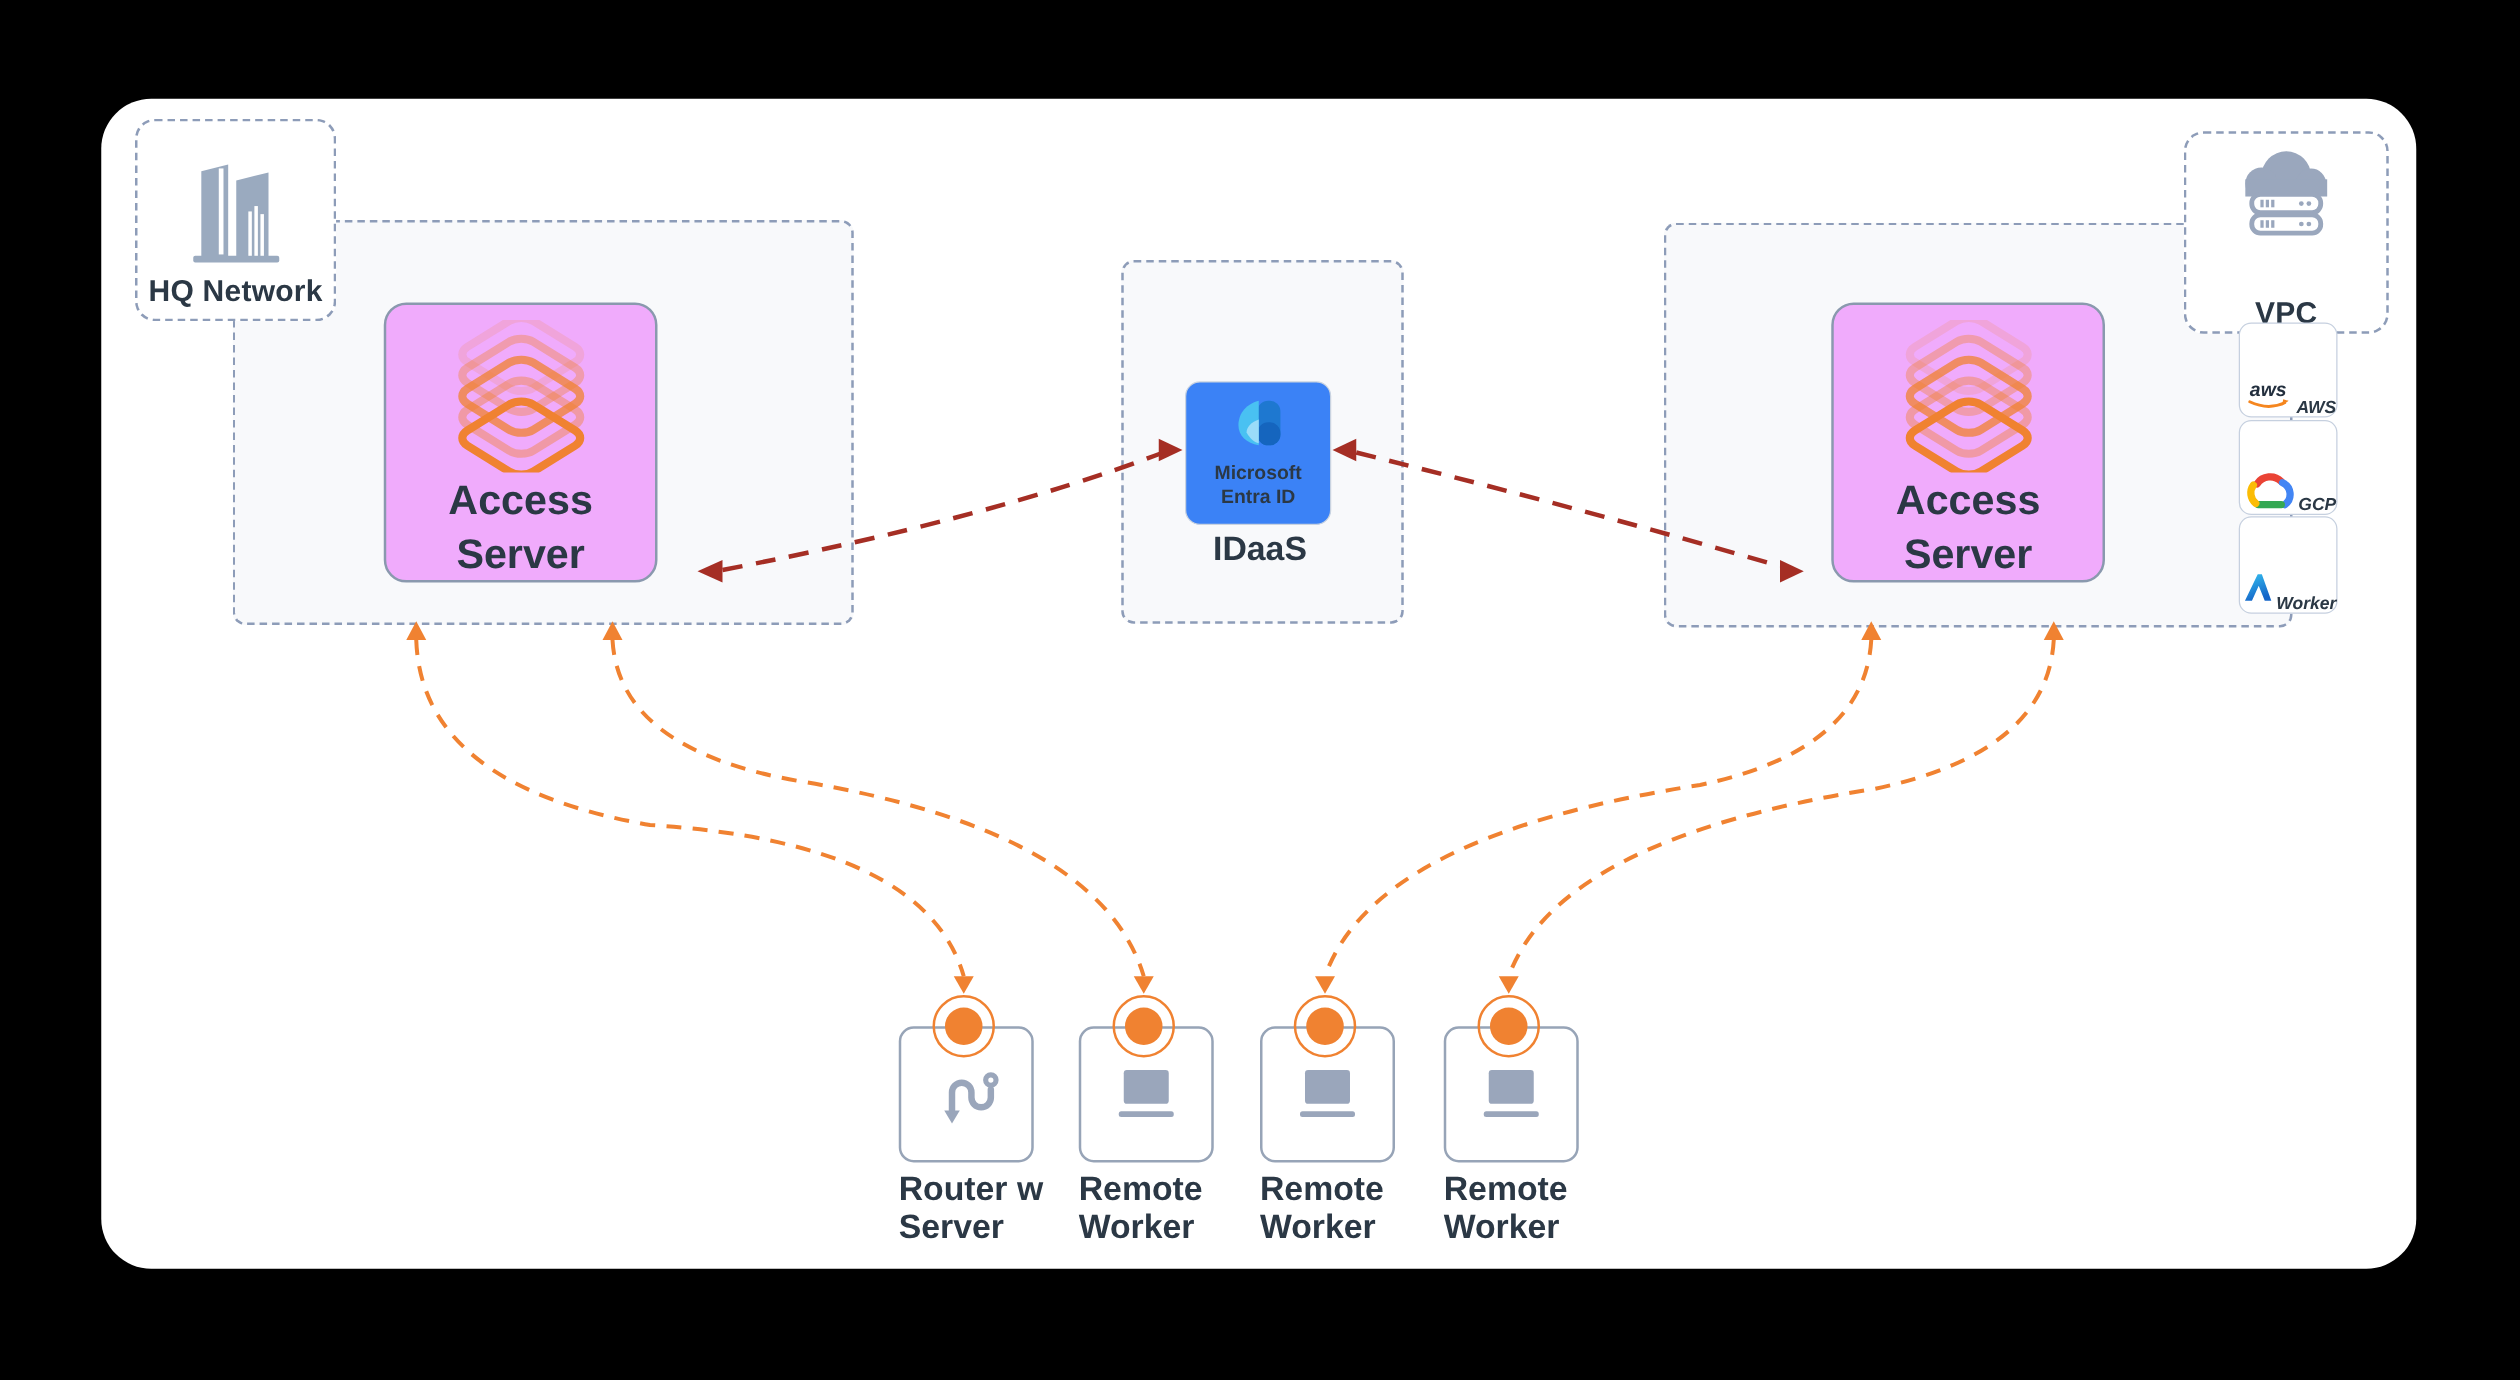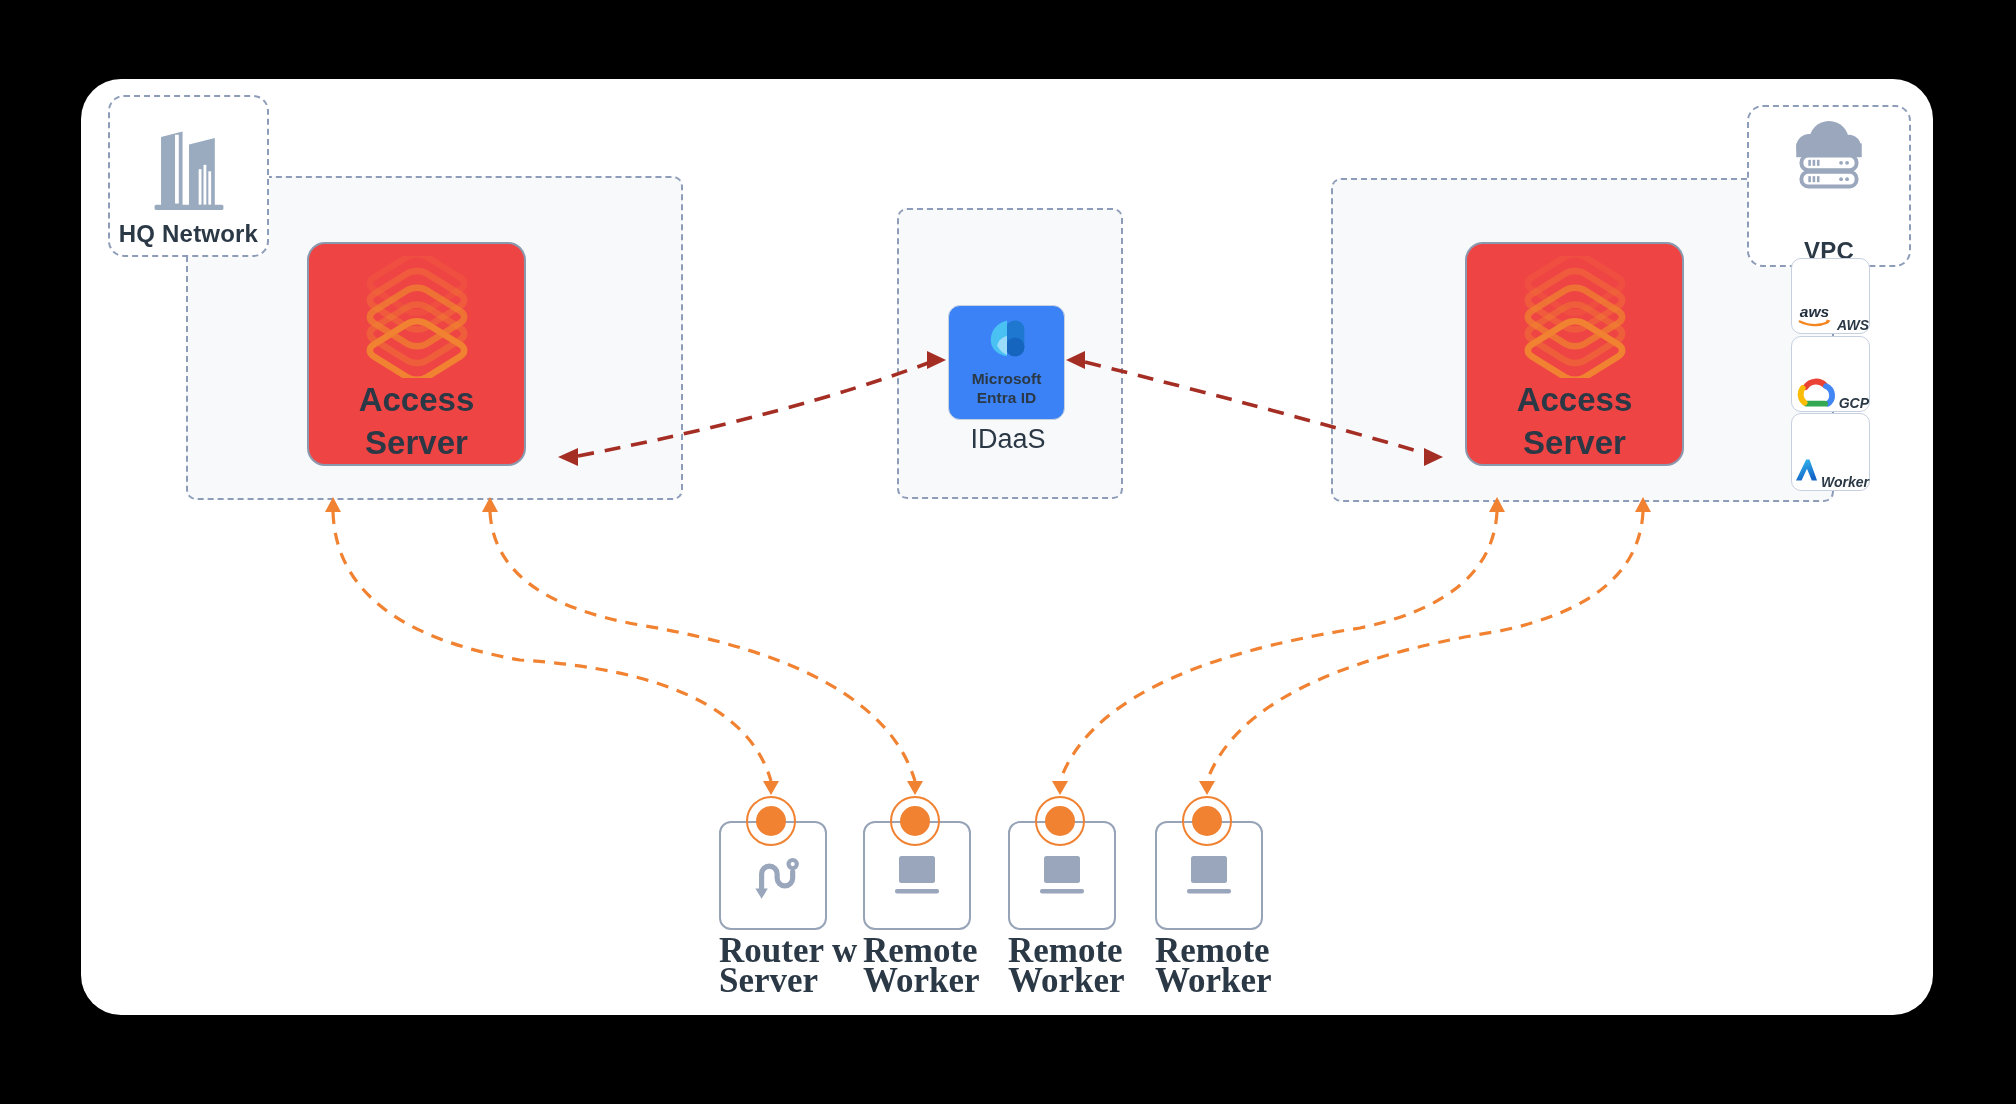--- a/index.html
+++ b/index.html
@@ -7,35 +7,35 @@
     --icon:#9aa6bb; --text:#2b3845; --orange:#f08231; --red:#a52e24;
   }
   html,body{margin:0;padding:0;background:var(--bg);}
   #stage{position:relative;width:2016px;height:1104px;background:var(--bg);
          font-family:"Liberation Sans",sans-serif;overflow:hidden;}
   .canvas{position:absolute;left:81px;top:79px;width:1852px;height:936px;background:var(--canvas);
           border-radius:40px;box-shadow:0 10px 30px rgba(0,0,0,.45);}
   .container{position:absolute;background:var(--container);border:2px dashed var(--dash);border-radius:10px;}
   .dashbox{position:absolute;background:#fff;border:2px dashed var(--dash);border-radius:16px;
            display:flex;flex-direction:column;align-items:center;}
-  .nodebox{position:absolute;background:#ef4444;border:2px solid var(--solid);border-radius:18px;
+  .nodebox{position:absolute;background:#f0abfc;border:2px solid var(--solid);border-radius:18px;
            display:flex;flex-direction:column;align-items:center;}
   .zone-label{font-weight:700;color:var(--text);font-size:24px;letter-spacing:.2px;}
   .as-label{font-weight:700;color:var(--text);font-size:33px;line-height:43px;text-align:center;}
   .entra-card{position:absolute;left:948px;top:305px;width:115px;height:113px;background:#3b82f6;
               border:1.5px solid #c9d3e0;border-radius:12px;display:flex;flex-direction:column;align-items:center;}
   .entra-label{font-weight:600;color:var(--text);font-size:15.5px;line-height:19px;text-align:center;margin-top:3px;}
   .idaas-label{position:absolute;left:897px;top:424px;width:222px;text-align:center;
-               font-weight:400;font-size:27px;color:var(--text);}
+               font-weight:700;font-size:27px;color:var(--text);}
   .provider{position:absolute;left:1791px;width:77px;background:#fff;border:1.5px solid #c6d0df;
             border-radius:10px;display:flex;flex-direction:row;align-items:flex-end;font-style:italic;}
   .provider .plabel{font-weight:700;font-size:14px;color:var(--text);margin-top:2px;}
   .endpoint{position:absolute;top:821px;width:104px;height:105px;background:#fff;border:2px solid #97a4b7;
             border-radius:12px;display:flex;align-items:center;justify-content:center;}
-  .ep-label{position:absolute;top:936px;font-weight:700;font-size:35px;line-height:30px;color:var(--text);font-family:Liberation Serif, serif;}
+  .ep-label{position:absolute;top:936px;font-weight:700;font-size:27px;line-height:30px;color:var(--text);}
   .ep-label span{display:block;}
   svg.overlay{position:absolute;left:0;top:0;pointer-events:none;}
 </style>
 </head>
 <body>
 
 <div id="stage">
   <div class="canvas"></div>
 
   <div class="container" style="left:186px;top:176px;width:493px;height:320px;"></div>

